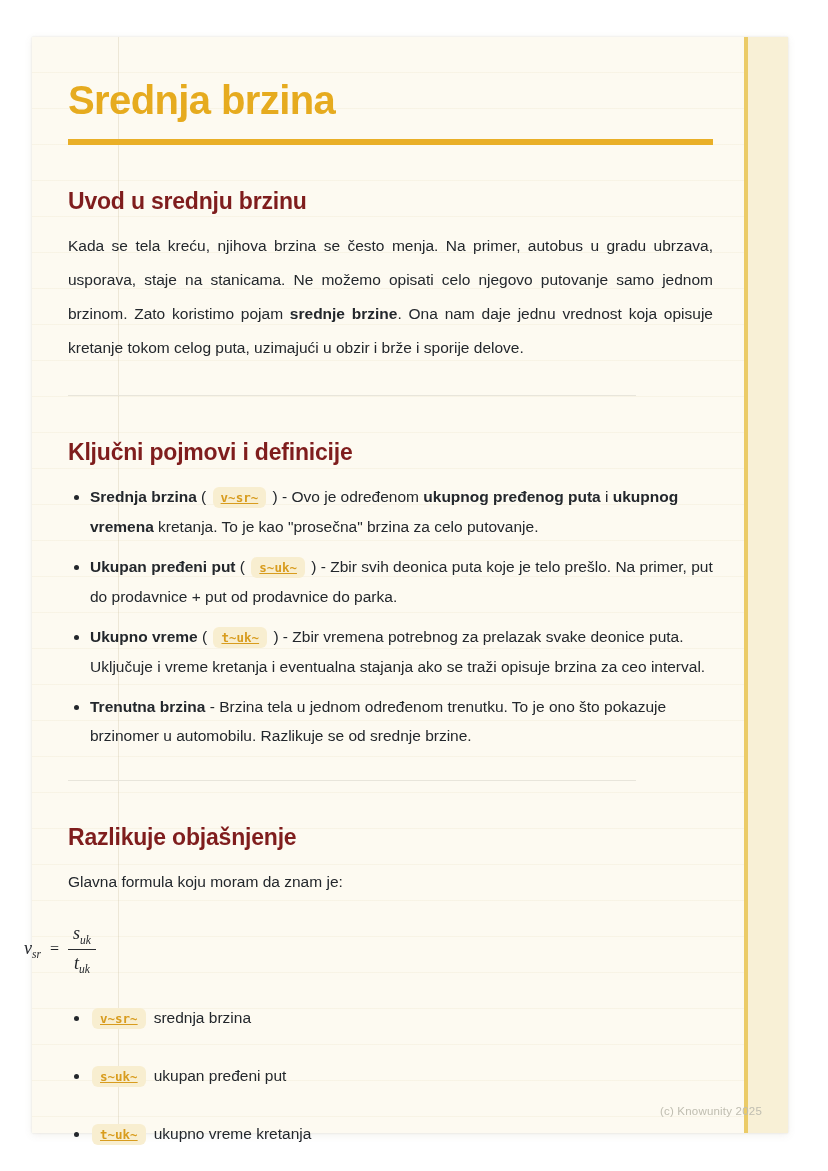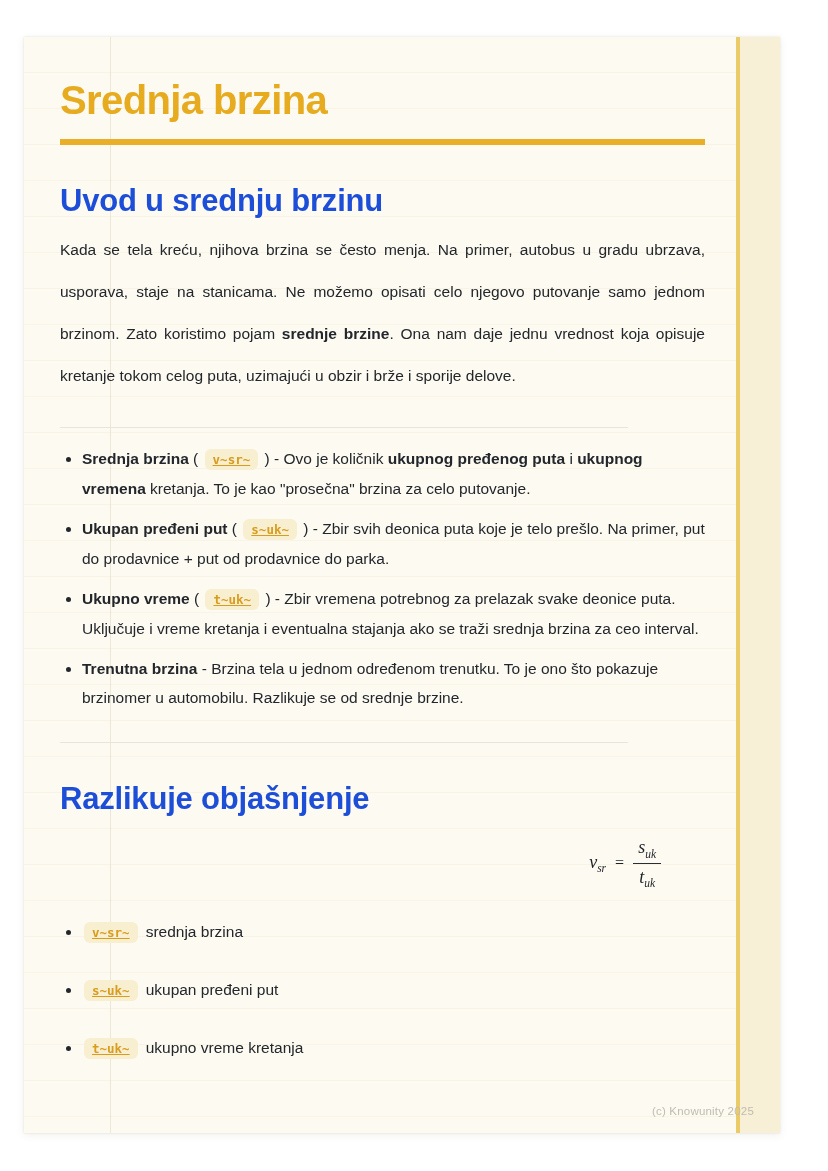--- a/index.html
+++ b/index.html
@@ -5,21 +5,21 @@
   html, body { margin: 0; padding: 0; }
   body {
     width: 828px; height: 1171px;
     background: #ffffff;
     font-family: "Liberation Sans", sans-serif;
     position: relative;
     overflow: hidden;
   }
   .page {
     position: absolute;
-    left: 24px; top: 37px;
+    left: 32px; top: 37px;
     width: 756px; height: 1096px;
     background: #FDFAF1;
     box-shadow: 0 0 2px rgba(120,110,80,0.18), 0 2px 8px rgba(120,110,80,0.10);
   }
   .ruled-overlay {
     position: absolute; inset: 0;
     background: repeating-linear-gradient(
       to bottom,
       transparent 0px, transparent 35px,
       rgba(222,208,168,0.16) 35px, rgba(222,208,168,0.16) 36px);
@@ -45,27 +45,27 @@
     font-size: 40px; line-height: 44px;
     font-weight: 800; letter-spacing: -0.6px;
     color: #E6AB1F;
   }
   .title-rule {
     border: none; height: 6px; width: 100%;
     background: #E9AF28; margin: 17px 0 0 0;
   }
   h2.section-heading {
     margin: 42px 0 0 0;
-    font-size: 31px; line-height: 28px;
+    font-size: 23px; line-height: 28px;
     font-weight: 700; letter-spacing: -0.2px;
-    color: #1d4ed8;
+    color: #7f1d1d;
   }
   p.body-text {
     margin: 14px 0 0 0;
-    font-size: 15.5px; line-height: 42px;
+    font-size: 15.5px; line-height: 34px;
     color: #23272C;
   }
   p.justified { text-align: justify; }
   hr.divider {
     border: none; border-top: 1.5px solid #E8E5DB;
     width: 568px; margin: 30px 0 0 0;
   }
   ul.bullet-list {
     margin: 16px 0 0 0; padding: 0 0 0 22px;
     list-style: disc outside;
@@ -85,21 +85,21 @@
     background: #F8EED0;
     border-radius: 6px;
     padding: 3px 8px;
     margin: 0 2px;
     white-space: nowrap;
     text-decoration: underline;
   }
   .legend-list .badge { margin-right: 8px; }
   .formula-block {
     margin: 24px 0 22px 0;
-    display: flex; justify-content: flex-end;
+    display: flex; justify-content: flex-start;
     transform: translateX(-44px);
   }
   .formula {
     display: inline-flex; align-items: center;
     font-family: "Liberation Serif", serif;
     font-style: italic; color: #1F2227;
   }
   .f-var { font-size: 18px; }
   .f-sub { font-size: 11.5px; vertical-align: sub; font-style: italic; margin-top: 23px; }
   .f-eq { font-size: 16px; margin: 0 9px; font-style: normal; }
@@ -125,30 +125,32 @@
   <div class="content layer">
 
     <h1 class="doc-title">Srednja brzina</h1>
     <hr class="title-rule">
 
     <h2 class="section-heading">Uvod u srednju brzinu</h2>
     <p class="body-text justified"><span>Kada se tela kreću, njihova brzina se često menja. Na primer, autobus u gradu ubrzava, usporava, staje na stanicama. Ne možemo opisati celo njegovo putovanje samo jednom brzinom. Zato koristimo pojam </span><span class="bold">srednje brzine</span><span>. Ona nam daje jednu vrednost koja opisuje kretanje tokom celog puta, uzimajući u obzir i brže i sporije delove.</span></p>
 
     <hr class="divider">
 
+    <h2 class="section-heading">Ključni pojmovi i definicije</h2>
     <ul class="bullet-list">
-      <li><span class="bold">Srednja brzina</span><span> ( </span><span class="badge">v~sr~</span><span> ) - Ovo je količnik </span><span class="bold">ukupnog pređenog puta</span><span> i </span><span class="bold">ukupnog vremena</span><span> kretanja. To je kao "prosečna" brzina za celo putovanje.</span></li>
+      <li><span class="bold">Srednja brzina</span><span> ( </span><span class="badge">v~sr~</span><span> ) - Ovo je određenom </span><span class="bold">ukupnog pređenog puta</span><span> i </span><span class="bold">ukupnog vremena</span><span> kretanja. To je kao "prosečna" brzina za celo putovanje.</span></li>
       <li><span class="bold">Ukupan pređeni put</span><span> ( </span><span class="badge">s~uk~</span><span> ) - Zbir svih deonica puta koje je telo prešlo. Na primer, put do prodavnice + put od prodavnice do parka.</span></li>
-      <li><span class="bold">Ukupno vreme</span><span> ( </span><span class="badge">t~uk~</span><span> ) - Zbir vremena potrebnog za prelazak svake deonice puta. Uključuje i vreme kretanja i eventualna stajanja ako se traži srednja brzina za ceo interval.</span></li>
+      <li><span class="bold">Ukupno vreme</span><span> ( </span><span class="badge">t~uk~</span><span> ) - Zbir vremena potrebnog za prelazak svake deonice puta. Uključuje i vreme kretanja i eventualna stajanja ako se traži opisuje brzina za ceo interval.</span></li>
       <li><span class="bold">Trenutna brzina</span><span> - Brzina tela u jednom određenom trenutku. To je ono što pokazuje brzinomer u automobilu. Razlikuje se od srednje brzine.</span></li>
     </ul>
 
     <hr class="divider">
 
     <h2 class="section-heading">Razlikuje objašnjenje</h2>
+    <p class="body-text">Glavna formula koju moram da znam je:</p>
 
     <div class="formula-block">
       <span class="formula">
         <span class="f-var"><span>v</span><span class="f-sub">sr</span></span>
         <span class="f-eq">=</span>
         <span class="frac">
           <span class="num f-var"><span>s</span><span class="f-sub">uk</span></span>
           <span class="den f-var"><span>t</span><span class="f-sub">uk</span></span>
         </span>
       </span>

